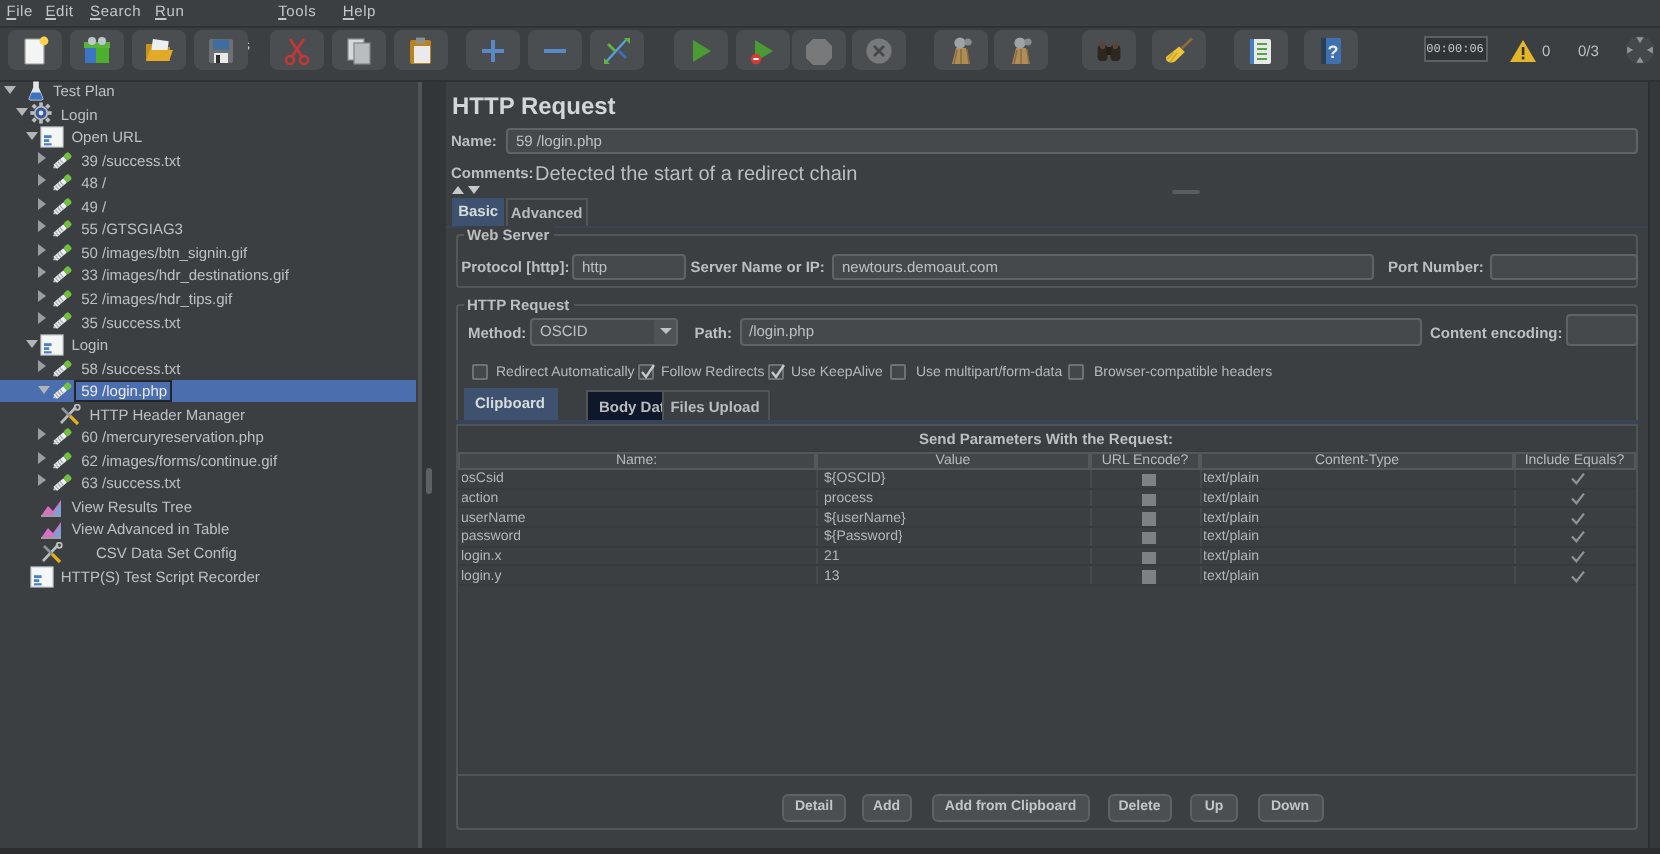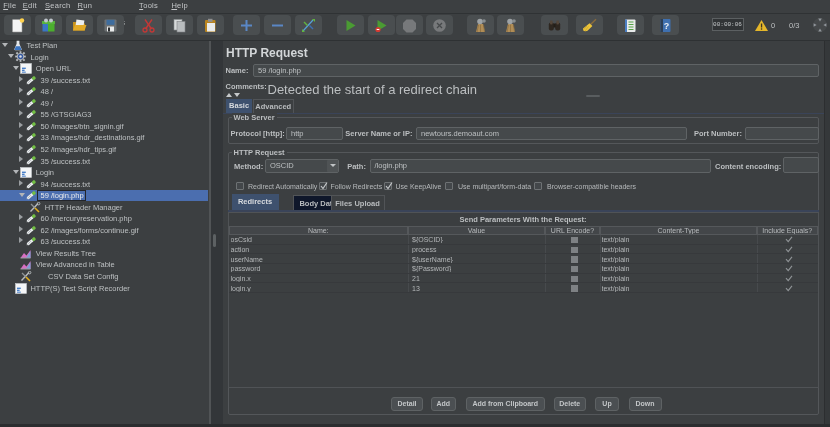--- a/index.html
+++ b/index.html
@@ -1,19 +1,19 @@
 <!DOCTYPE html>
 <html><head><meta charset="utf-8">
 <style>
 *{margin:0;padding:0;box-sizing:border-box}
 html,body{width:830px;height:427px;overflow:hidden;background:#3c3f41;
  font-family:"Liberation Sans",sans-serif;}
 .a{position:absolute}
 .lbl{font-weight:bold;font-size:7.5px;color:#bcbfc1;white-space:nowrap}
-.tx{font-size:13px;color:#bcbfc1;white-space:nowrap}
+.tx{font-size:10px;color:#bcbfc1;white-space:nowrap}
 .fld{background:#45494b;border:1px solid #5f6365;border-radius:2px;
  font-size:7.5px;color:#bdc0c2;white-space:nowrap;overflow:hidden}
 .tbtn{background:#4a4e50;border-radius:4px;width:27px;height:20px}
 .grp{border:1px solid #54575a;border-radius:2px}
 .gl{font-weight:bold;font-size:7.5px;color:#bcbfc1;background:#3c3f41;padding:0 2px;white-space:nowrap}
 .cell{font-size:7px;color:#b4b7b9;white-space:nowrap;overflow:hidden}
 .hcell{background:#434649;border:1px solid #55585b;font-size:7px;color:#b8bbbd;
  text-align:center;overflow:hidden;white-space:nowrap}
 .btn{background:#4b4f52;border:1px solid #5e6264;border-radius:3px;
  font-weight:bold;font-size:7px;color:#c3c6c8;text-align:center}
@@ -361,21 +361,21 @@
 <div class="a" style="left:25.0px;top:178.5px">
     <svg width="12" height="11" viewBox="0 0 12 11">
       <g transform="rotate(-40 6 5.5)">
         <path d="M0.3 5.5 l1.2 -0.9 v1.8 Z" fill="#cdd1d4"></path>
         <rect x="1.5" y="4.1" width="6.6" height="2.8" rx="0.4" fill="#eceff1"></rect>
         <path d="M2.7 4.3 v2.4 M4.2 4.2 v2.6 M5.7 4.2 v2.6" stroke="#a5abae" stroke-width="0.7"></path>
         <rect x="8" y="3.8" width="3.4" height="3.4" rx="1.1" fill="#72bf44"></rect>
       </g>
     </svg>
   </div>
-<div class="a trow" style="left:40.6px;top:179.6px;color:#bdc0c2">94 /success.txt</div>
+<div class="a trow" style="left:40.6px;top:179.6px;color:#bdc0c2">58 /success.txt</div>
 <div class="a" style="left:0;top:189.7px;width:208px;height:11.5px;background:#4b6eaf"></div>
 <div class="a" style="left:37px;top:189.7px;width:49px;height:11px;border:1px solid #23252a"></div>
 <div class="a" style="left:18.5px;top:193.0px;width:0;height:0;border-left:3px solid transparent;border-right:3px solid transparent;border-top:4.2px solid #b2b5b8"></div>
 <div class="a" style="left:25.0px;top:190.0px">
     <svg width="12" height="11" viewBox="0 0 12 11">
       <g transform="rotate(-40 6 5.5)">
         <path d="M0.3 5.5 l1.2 -0.9 v1.8 Z" fill="#cdd1d4"></path>
         <rect x="1.5" y="4.1" width="6.6" height="2.8" rx="0.4" fill="#eceff1"></rect>
         <path d="M2.7 4.3 v2.4 M4.2 4.2 v2.6 M5.7 4.2 v2.6" stroke="#a5abae" stroke-width="0.7"></path>
         <rect x="8" y="3.8" width="3.4" height="3.4" rx="1.1" fill="#72bf44"></rect>
@@ -507,21 +507,21 @@
 <div class="a" style="left:330.5px;top:183px;font-size:7px;color:#b6b9bb;white-space:nowrap">Follow Redirects</div>
 <div class="a cb" style="left:383.5px;top:182px"></div>
 <svg class="a" style="left:383.5px;top:180.5px" width="10" height="10" viewBox="0 0 10 10">
     <path d="M2 5 L4 7.5 L8 1.5" stroke="#c5c8ca" stroke-width="1.2" fill="none"></path>
   </svg>
 <div class="a" style="left:395.5px;top:183px;font-size:7px;color:#b6b9bb;white-space:nowrap">Use KeepAlive</div>
 <div class="a cb" style="left:444.7px;top:182px"></div>
 <div class="a" style="left:458px;top:183px;font-size:7px;color:#b6b9bb;white-space:nowrap">Use multipart/form-data</div>
 <div class="a cb" style="left:534px;top:182px"></div>
 <div class="a" style="left:547px;top:183px;font-size:7px;color:#b6b9bb;white-space:nowrap">Browser-compatible headers</div>
-<div class="a" style="left:231.5px;top:194px;width:47px;height:16px;background:#3e516e;font-weight:bold;font-size:7.5px;color:#d7dade;text-align:center;line-height:16px">Redirects</div>
+<div class="a" style="left:231.5px;top:194px;width:47px;height:16px;background:#3e516e;font-weight:bold;font-size:7.5px;color:#d7dade;text-align:center;line-height:16px">Clipboard</div>
 <div class="a" style="left:293px;top:194.5px;width:50px;height:15.5px;background:#0f172a;border:1px solid #515457;border-bottom:none;font-weight:bold;font-size:7.5px;color:#b9bcbe;text-align:center;line-height:15px">Body Data</div>
 <div class="a" style="left:330.5px;top:194.5px;width:54px;height:15.5px;background:#3c3f41;border:1px solid #515457;border-bottom:none;font-weight:bold;font-size:7.5px;color:#b9bcbe;text-align:center;line-height:15px">Files Upload</div>
 <div class="a" style="left:227.5px;top:210px;width:591px;height:1.5px;background:#3a4459"></div>
 <div class="a" style="left:227.5px;top:212px;width:591px;height:175.5px;border:1px solid #505356"></div>
 <div class="a" style="left:228.5px;top:213px;width:589px;height:12.5px;background:#3b3e40;font-weight:bold;font-size:7.5px;color:#bcbfc1;text-align:center;line-height:13px">Send Parameters With the Request:</div>
 <div class="a hcell" style="left:228.5px;top:225.5px;width:179.5px;height:9.5px;line-height:8.5px">Name:</div>
 <div class="a hcell" style="left:408px;top:225.5px;width:137px;height:9.5px;line-height:8.5px">Value</div>
 <div class="a hcell" style="left:545px;top:225.5px;width:55px;height:9.5px;line-height:8.5px">URL Encode?</div>
 <div class="a hcell" style="left:600px;top:225.5px;width:157px;height:9.5px;line-height:8.5px">Content-Type</div>
 <div class="a hcell" style="left:757px;top:225.5px;width:60.5px;height:9.5px;line-height:8.5px">Include Equals?</div>

